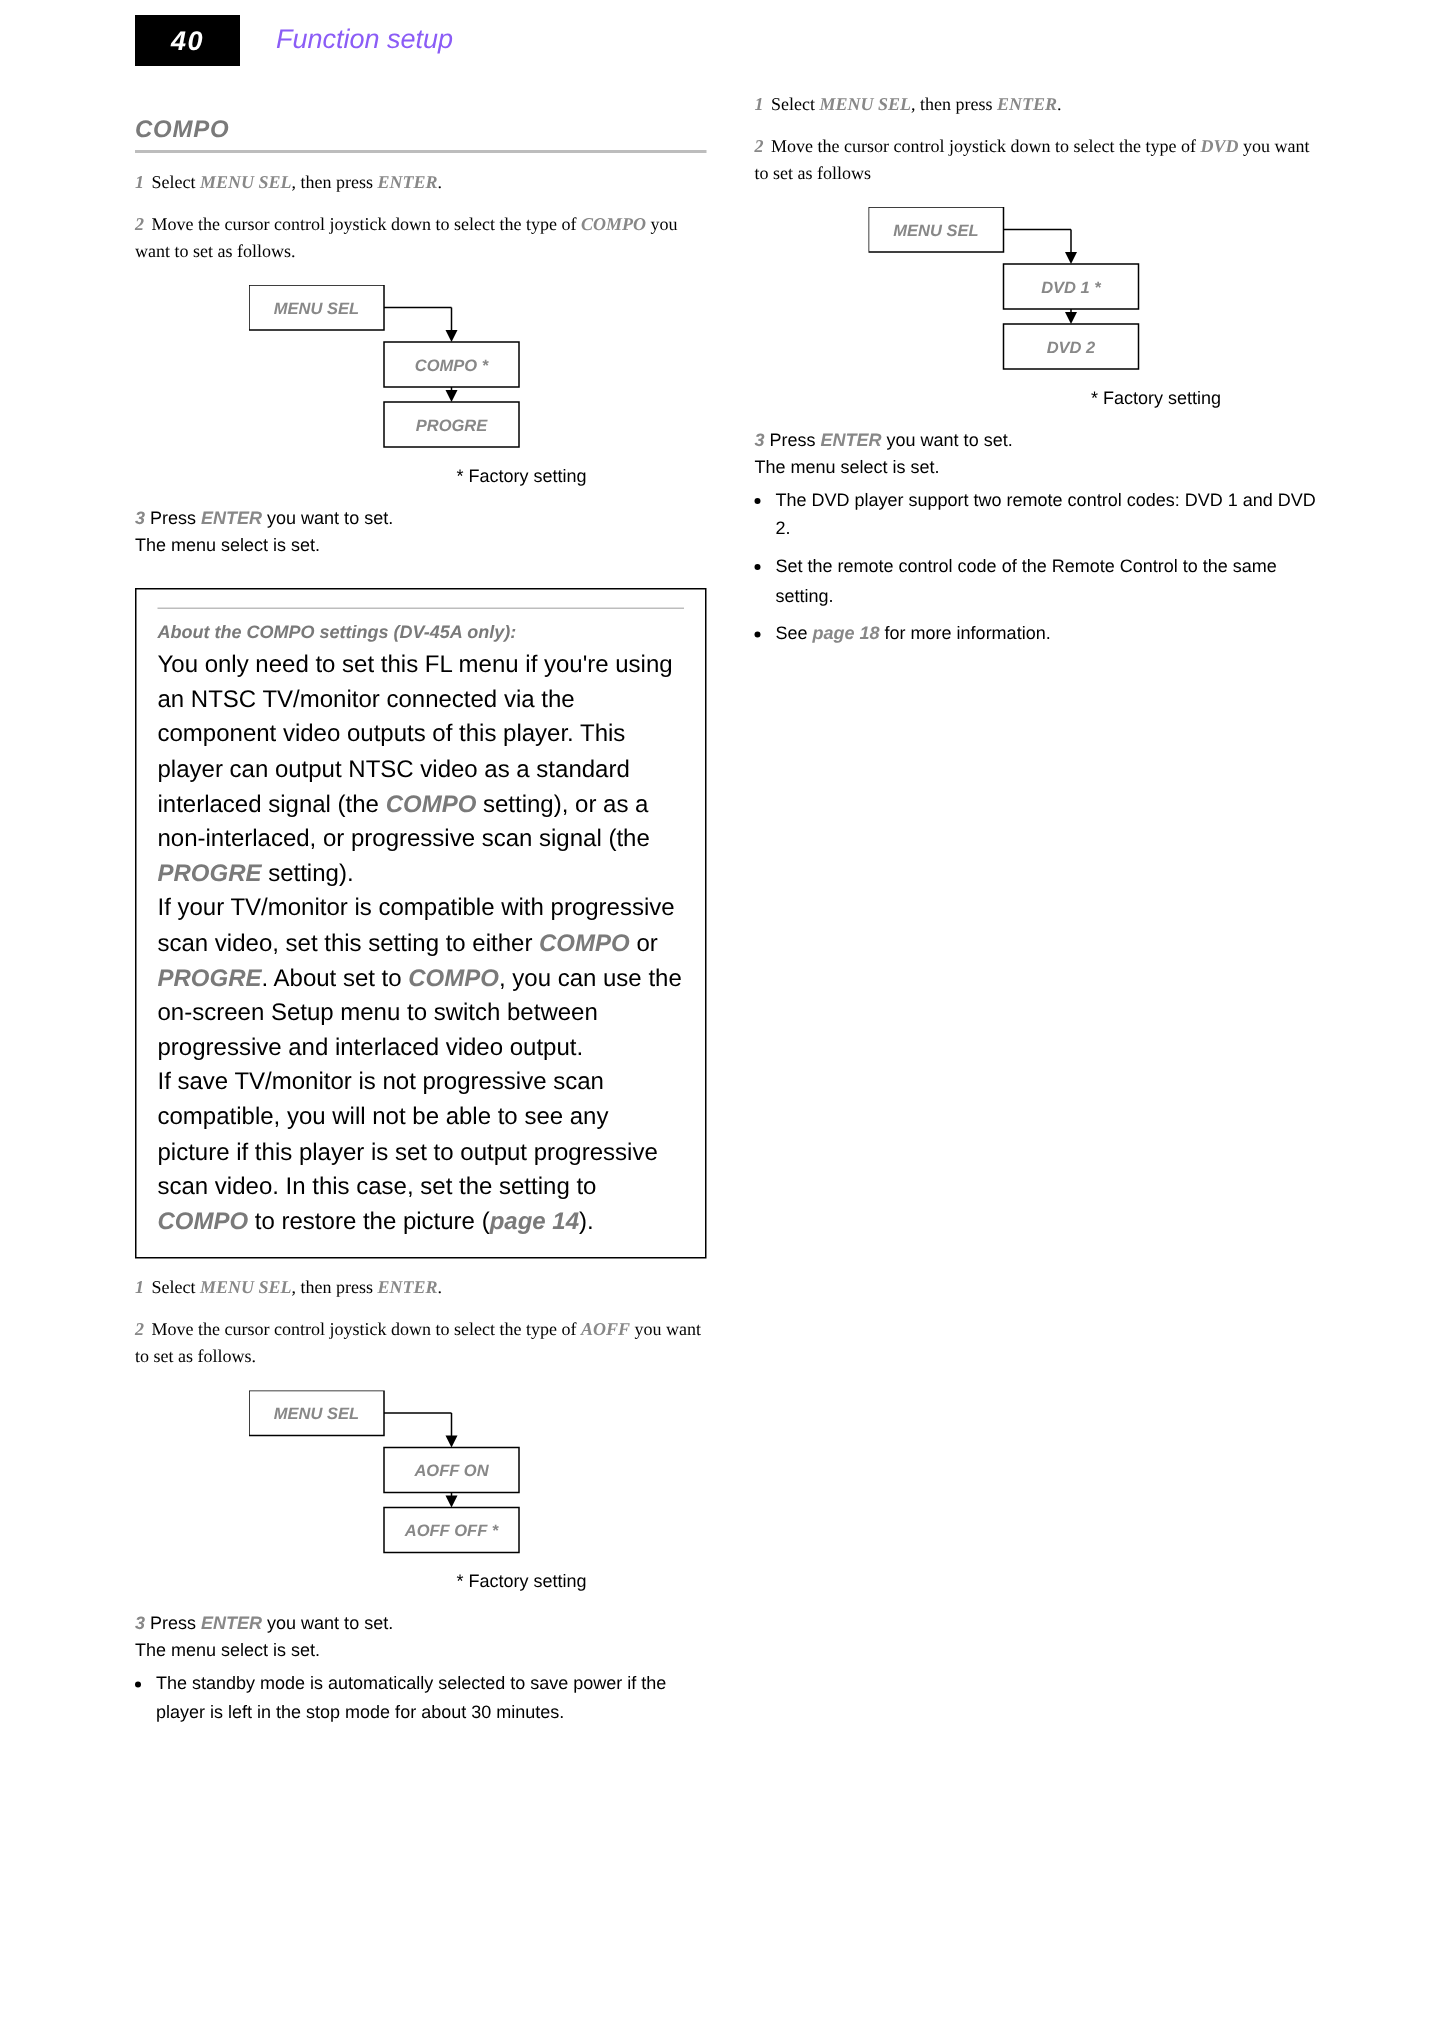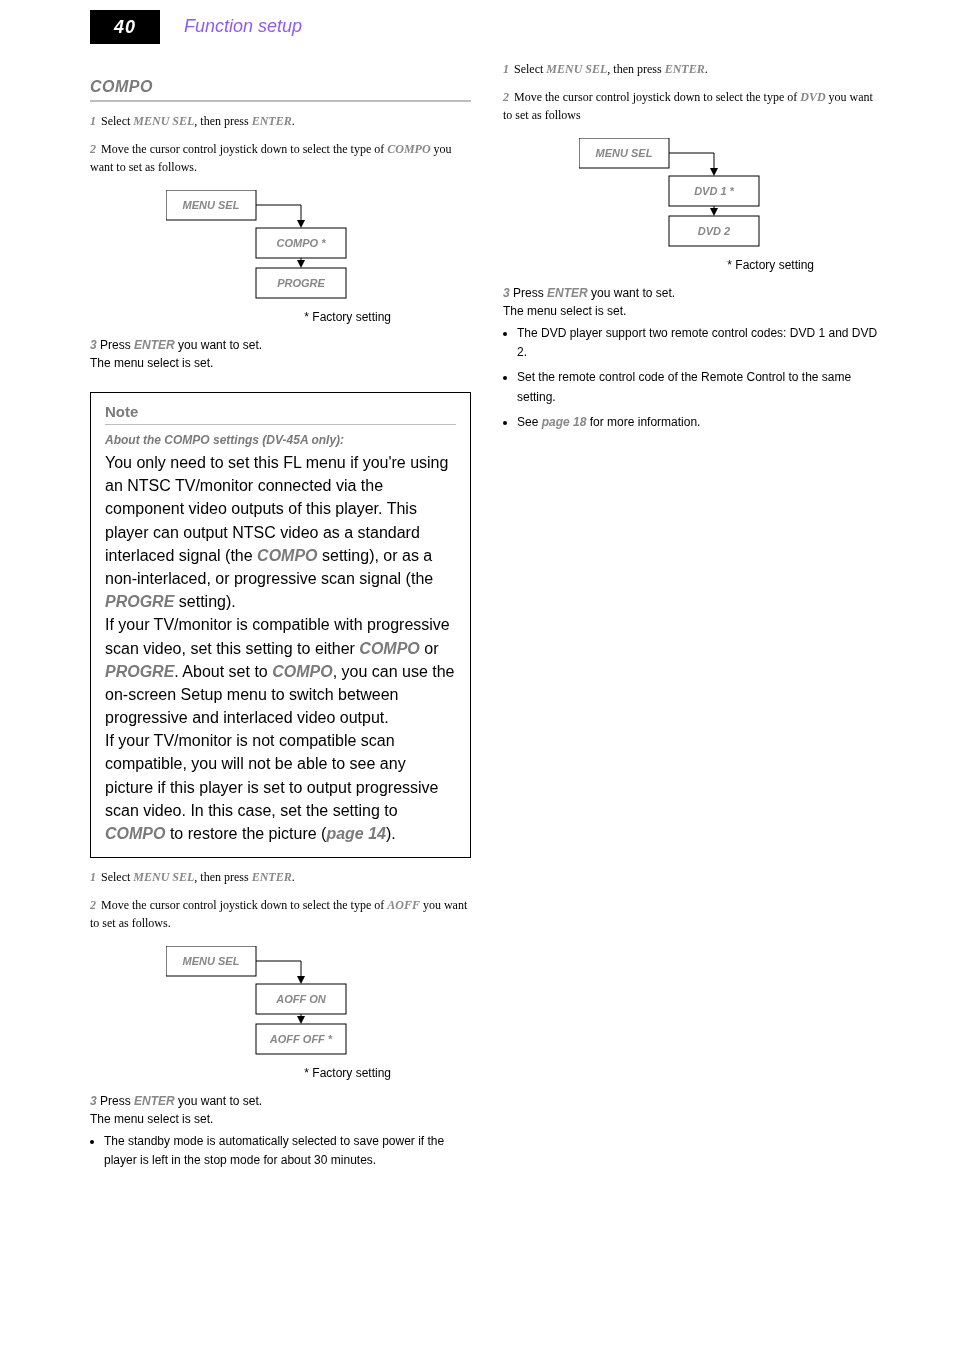--- a/index.html
+++ b/index.html
@@ -93,31 +93,30 @@
     <div class="factory">* Factory setting</div>
 
     <div class="step3">
       <span class="lead bold-i">3</span>
       <span>Press </span><span class="bold-i">ENTER</span><span> you want to set.</span>
     </div>
     <div class="menu-set">The menu select is set.</div>
 
 
     <div class="note-box">
-      <div class="note-title">Note</div>
       <div class="note-hr"></div>
       <div class="note-sub">About the COMPO settings (DV-45A only):</div>
       <div class="note-body">
         <span>You only need to set this FL menu if you're using an NTSC TV/monitor connected via the component video outputs of this player. This player can output NTSC video as a standard interlaced signal (the </span><span class="em">COMPO</span><span> setting), or as a non-interlaced, or progressive scan signal (the </span><span class="em">PROGRE</span><span> setting).</span>
       </div>
       <div class="note-body">
         <span>If your TV/monitor is compatible with progressive scan video, set this setting to either </span><span class="em">COMPO</span><span> or </span><span class="em">PROGRE</span><span>. About set to </span><span class="em">COMPO</span><span>, you can use the on-screen Setup menu to switch between progressive and interlaced video output.</span>
       </div>
       <div class="note-body">
-        <span>If your TV/monitor is not compatible scan compatible, you will not be able to see any picture if this player is set to output progressive scan video. In this case, set the setting to </span><span class="em">COMPO</span><span> to restore the picture (</span><span class="em">page 14</span><span>).</span>
+        <span>If save TV/monitor is not progressive scan compatible, you will not be able to see any picture if this player is set to output progressive scan video. In this case, set the setting to </span><span class="em">COMPO</span><span> to restore the picture (</span><span class="em">page 14</span><span>).</span>
       </div>
     </div>
 
 
     <div class="step-line">
       <span class="lead">1</span>
       <span>Select </span><span class="bold-i">MENU SEL</span><span>, then press </span><span class="bold-i">ENTER</span><span>.</span>
     </div>
 
     <div class="step-line">

